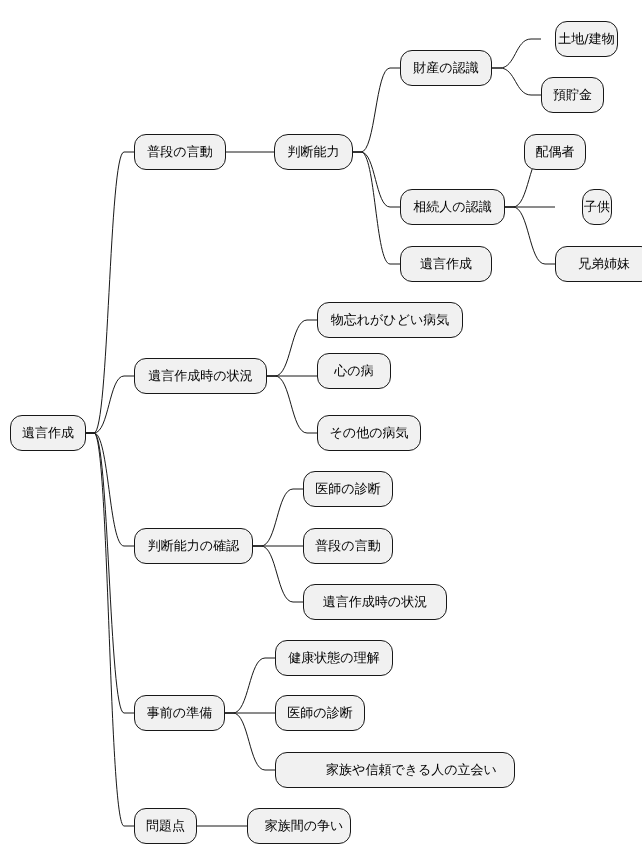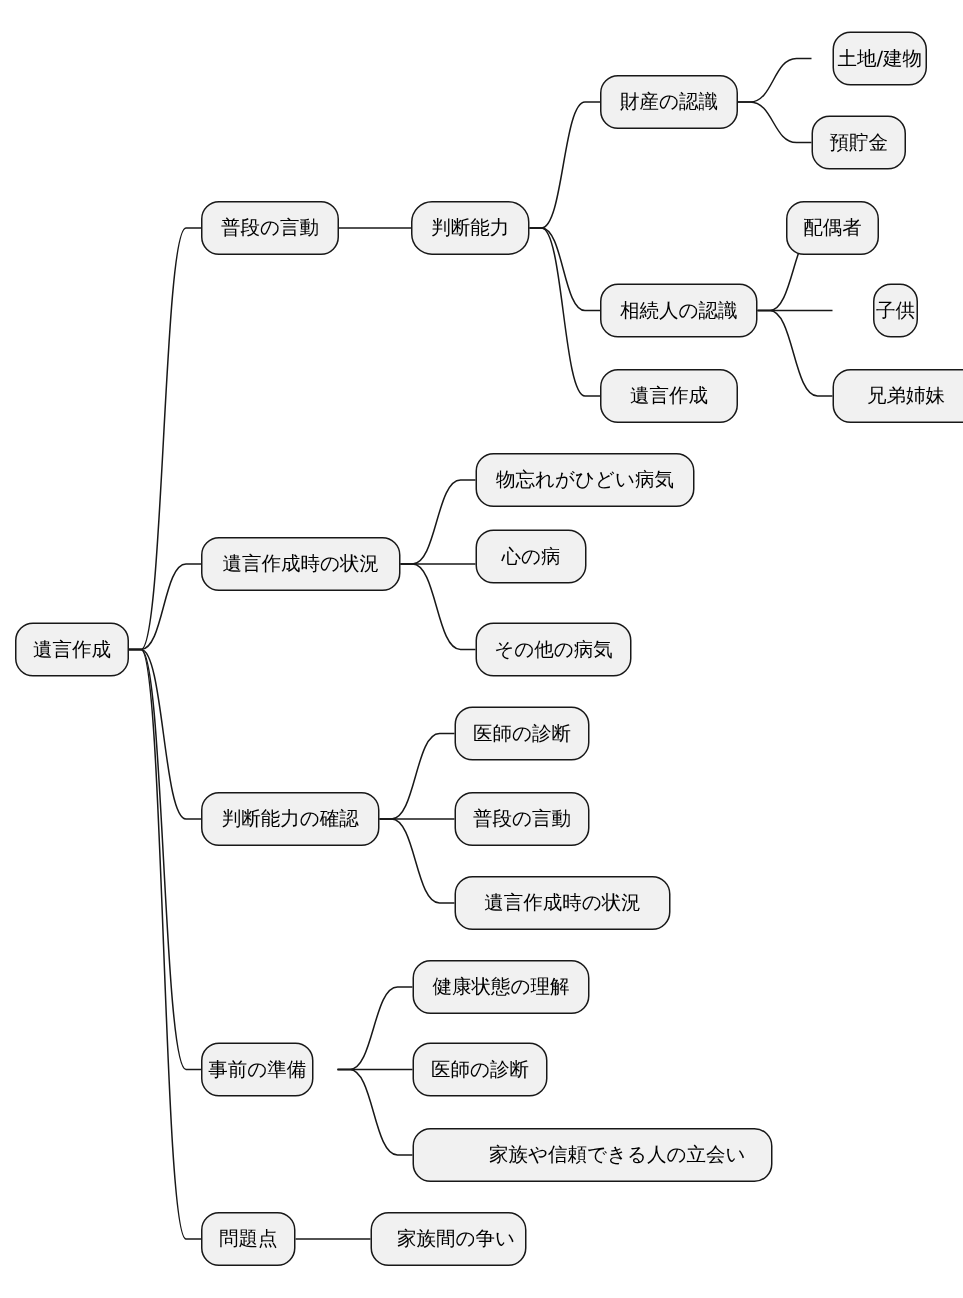--- a/index.html
+++ b/index.html
@@ -53,19 +53,19 @@
     <div class="node" style="left: 555px; top: 246px; width: 98px;">兄弟姉妹</div>
     <div class="node" style="left: 400px; top: 246px; width: 92px;">遺言作成</div>
     <div class="node" style="left: 134px; top: 358px; width: 133px;">遺言作成時の状況</div>
     <div class="node" style="left: 317px; top: 302px; width: 146px;">物忘れがひどい病気</div>
     <div class="node" style="left: 317px; top: 353px; width: 74px;">心の病</div>
     <div class="node" style="left: 317px; top: 415px; width: 104px;">その他の病気</div>
     <div class="node" style="left: 134px; top: 528px; width: 119px;">判断能力の確認</div>
     <div class="node" style="left: 303px; top: 471px; width: 90px;">医師の診断</div>
     <div class="node" style="left: 303px; top: 528px; width: 90px;">普段の言動</div>
     <div class="node" style="left: 303px; top: 584px; width: 144px;">遺言作成時の状況</div>
-    <div class="node" style="left: 134px; top: 695px; width: 75px;">事前の準備</div>
+    <div class="node" style="left: 134px; top: 695px; width: 91px;">事前の準備</div>
     <div class="node" style="left: 275px; top: 640px; width: 118px;">健康状態の理解</div>
     <div class="node" style="left: 275px; top: 695px; width: 90px;">医師の診断</div>
     <div class="node" style="left: 275px; top: 752px; width: 240px; padding-left: 41px;">家族や信頼できる人の立会い</div>
     <div class="node" style="left: 134px; top: 808px; width: 63px;">問題点</div>
     <div class="node" style="left: 247px; top: 808px; width: 104px; padding-left: 18px;">家族間の争い</div>
   </div>
 
 </body></html>

